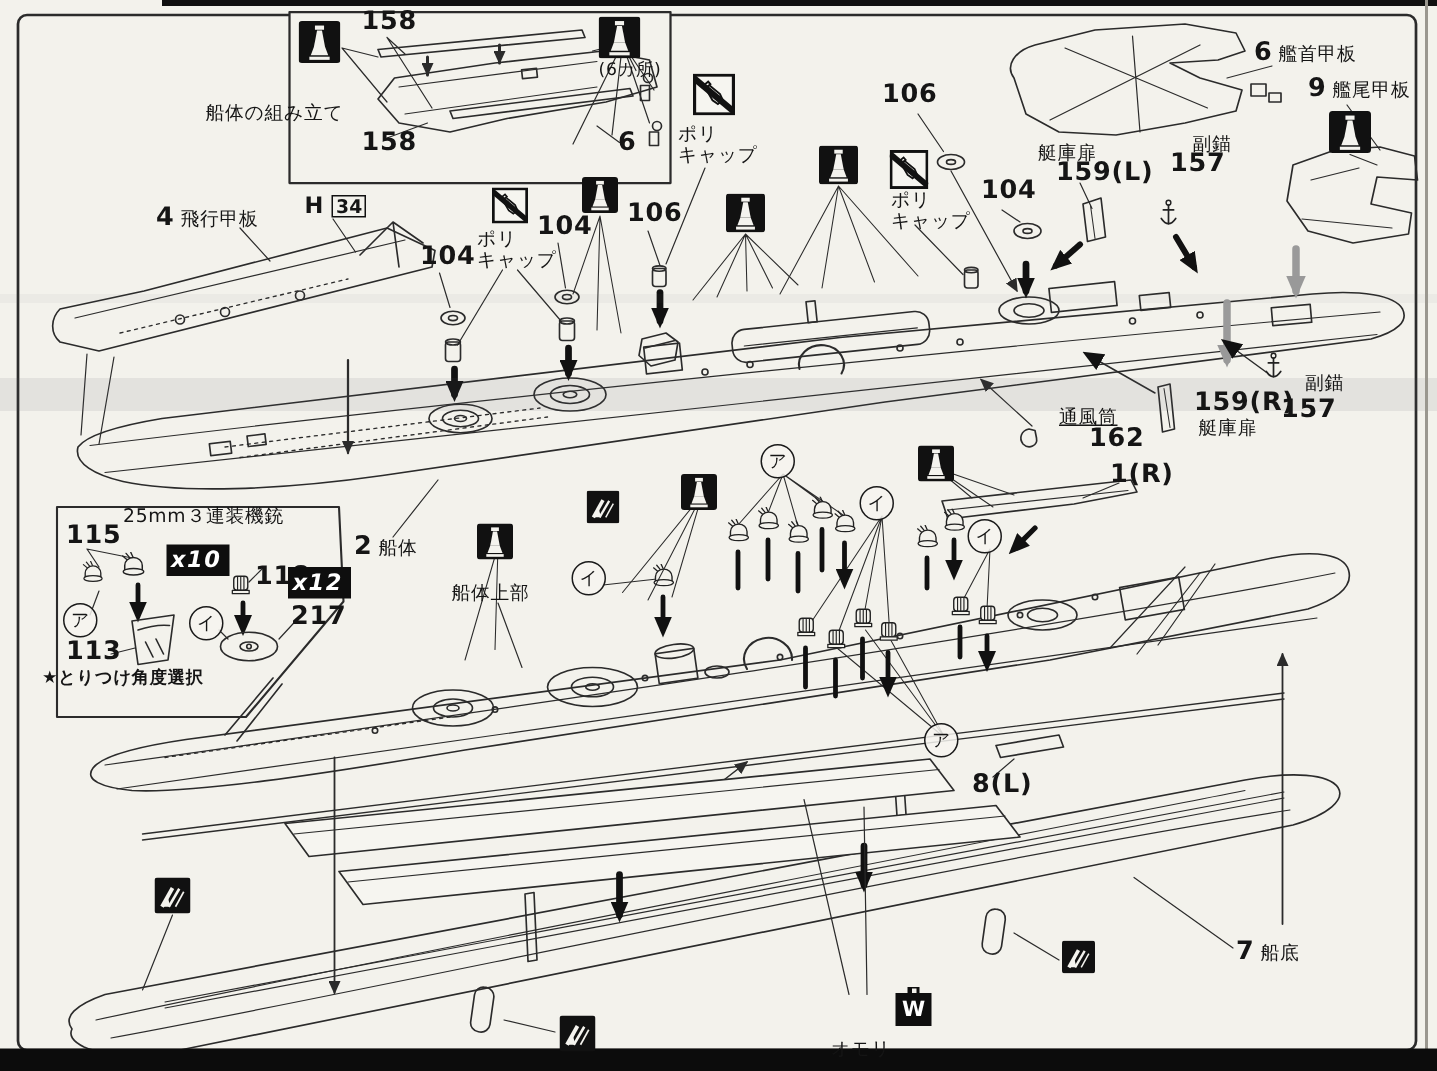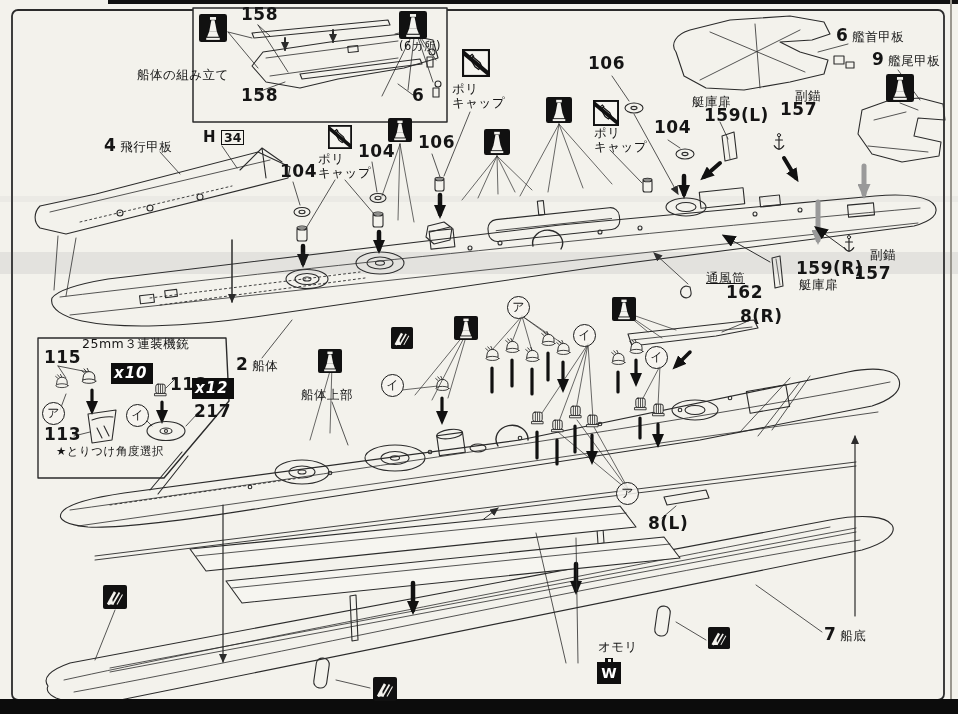--- a/index.html
+++ b/index.html
@@ -392,39 +392,39 @@
 </div>
 <div class="lab jl" style="left:301px;top:388px;">船体上部</div>
 
 <div class="lab jl" style="left:82px;top:337px;">25mm３連装機銃</div>
 <div class="lab pn" style="left:44px;top:349px;">115</div>
 <div class="mult" style="left:111px;top:363px;text-align:center;">x10</div>
 <div class="lab pn" style="left:170px;top:376px;">118</div>
 <div class="mult" style="left:192px;top:378px;font-style:italic;">x12</div>
 <div class="lab pn" style="left:194px;top:403px;">217</div>
 <div class="lab pn" style="left:44px;top:426px;text-align:right;">113</div>
-<div class="lab jl sm" style="left:56px;top:445px;">★とりつけ角度選択</div>
+<div class="lab jl sm" style="left:28px;top:445px;font-weight:bold;">★とりつけ角度選択</div>
 
 <div class="circ" style="left:42px;top:402px;">ア</div>
 <div class="circ" style="left:126px;top:404px;">イ</div>
 <div class="circ" style="left:507px;top:296px;">ア</div>
 <div class="circ" style="left:381px;top:374px;">イ</div>
 <div class="circ" style="left:573px;top:324px;">イ</div>
 <div class="circ" style="left:645px;top:346px;">イ</div>
 <div class="circ" style="left:616px;top:482px;">ア</div>
 
-<div class="lab pn" style="left:740px;top:308px;">8(R)</div>
+<div class="lab pn" style="left:740px;top:308px;">1(R)</div>
 <div class="lab pn" style="left:648px;top:515px;">8(L)</div>
 <div class="lab jl" style="left:870px;top:248px;">副錨</div>
 <div class="lab pn" style="left:854px;top:265px;">157</div>
 <div class="lab pn" style="left:796px;top:260px;">159(R)</div>
 <div class="lab jl" style="left:799px;top:278px;">艇庫扉</div>
 <div class="lab jl" style="left:706px;top:271px;text-decoration:underline;">通風筒</div>
 <div class="lab pn" style="left:703px;top:284px;margin-left:23px;">162</div>
-<div class="lab jl" style="left:554px;top:640px;margin-left:44px;">オモリ</div>
+<div class="lab jl" style="left:554px;top:692px;">オモリ</div>
 <div class="lab combo" style="left:824px;top:626px;">
   <span class="pn">7</span>
   <span class="jl">船底</span>
 </div>
 
 <div class="icon" style="left:199px;top:14px;">
       <svg width="28" height="28">
         <use href="#sym-cement"></use>
       </svg>
     </div>

